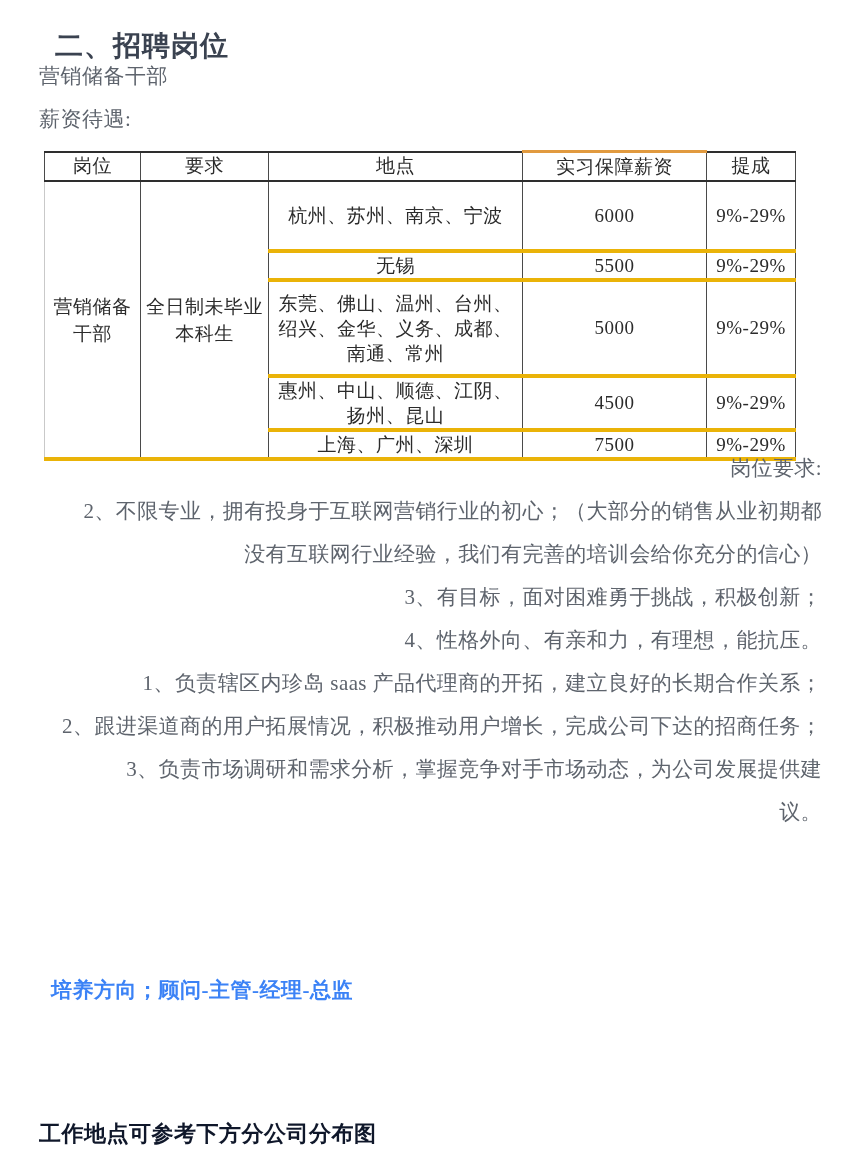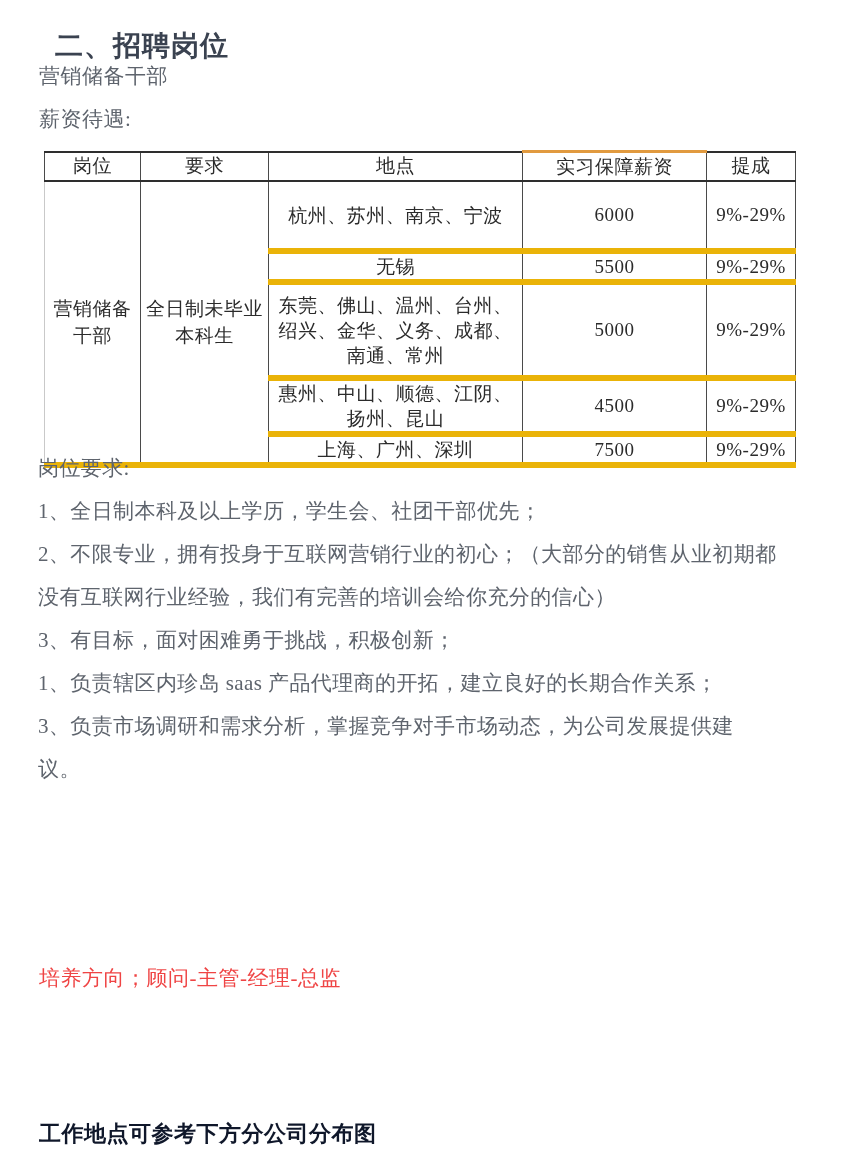--- a/index.html
+++ b/index.html
@@ -55,54 +55,56 @@
     vertical-align: middle;
     padding: 0 2px;
     font-weight: normal;
   }
   .salary-table th {
     border-top: 2px solid #2e2e2e;
     border-bottom: 2px solid #2e2e2e;
     height: 27px;
   }
   .salary-table th.accent-top { border-top: 3px solid #e19a3f; }
-  .salary-table td { border-bottom: 6px solid #eab308; text-align: center; }
+  .salary-table td { border-bottom: 4px solid #eab308; text-align: center; }
   .salary-table .loc-cell { line-height: 25px; }
   .salary-table td.span-cell { line-height: 27px; border-left-color: #c9c9c9; }
   .salary-table td.req-span-cell { border-left-color: #4a4a4a; }
   tr.row-1 { height: 70px; }
   tr.row-2 { height: 25px; }
   tr.row-3 { height: 96px; }
   tr.row-4 { height: 50px; }
   tr.row-5 { height: 22px; }
 
   
   .body-text {
     position: absolute;
     left: 38px;
     top: 447px;
     width: 784px;
     font-size: 21px;
     color: #5e646d;
     letter-spacing: 0.4px;
     line-height: 43px;
+    text-align: right;
   }
   .body-text p {
     margin: 0;
     white-space: pre-wrap;
   }
 
   .career-line {
     position: absolute;
     left: 39px;
     top: 964px;
     font-size: 21px;
-    color: #ef4444;
+    color: #3b82f6;
     letter-spacing: 0.5px;
-    margin: 0;
+    margin: 12px;
+    font-weight: bold;
   }
 
   .footer-note {
     position: absolute;
     left: 39px;
     top: 1119px;
     font-size: 22px;
     font-weight: bold;
     color: #0f172a;
     letter-spacing: 0.5px;
@@ -160,25 +162,26 @@
       <tr class="row-5">
         <td class="loc-cell">上海、广州、深圳</td>
         <td>7500</td>
         <td>9%-29%</td>
       </tr>
     </tbody>
   </table>
 
   <div class="body-text">
     <p>岗位要求:</p>
-    <p>1、全日制本科及以上学历，学生会、社团干部优先；</p>
     <p>2、不限专业，拥有投身于互联网营销行业的初心；（大部分的销售从业初期都
 没有互联网行业经验，我们有完善的培训会给你充分的信心）</p>
     <p>3、有目标，面对困难勇于挑战，积极创新；</p>
+    <p>4、性格外向、有亲和力，有理想，能抗压。</p>
     <p>1、负责辖区内珍岛 saas 产品代理商的开拓，建立良好的长期合作关系；</p>
+    <p>2、跟进渠道商的用户拓展情况，积极推动用户增长，完成公司下达的招商任务；</p>
     <p>3、负责市场调研和需求分析，掌握竞争对手市场动态，为公司发展提供建
 议。</p>
   </div>
 
   <p class="career-line">培养方向；顾问-主管-经理-总监</p>
 
   <p class="footer-note">工作地点可参考下方分公司分布图</p>
 
 </div>
 

